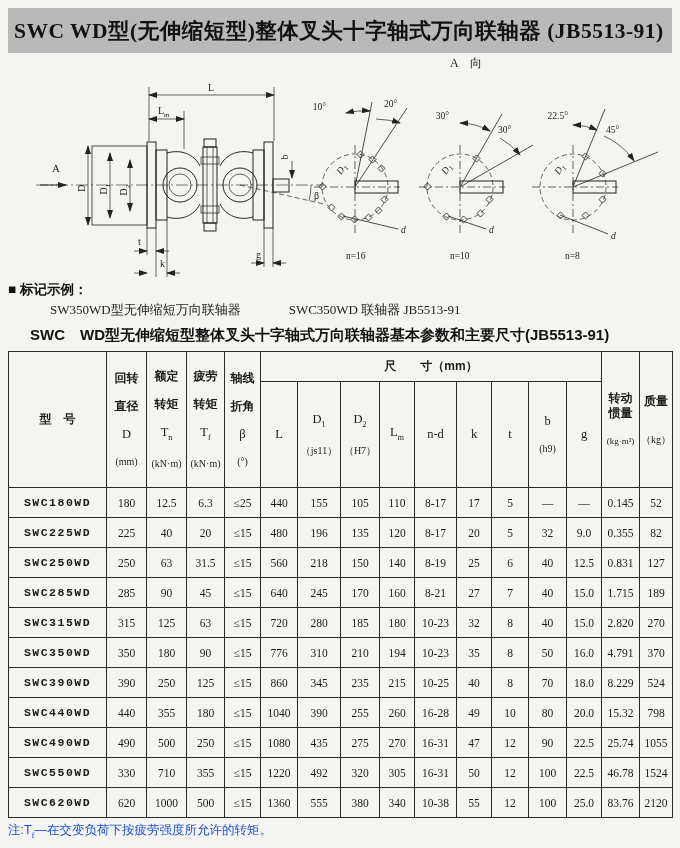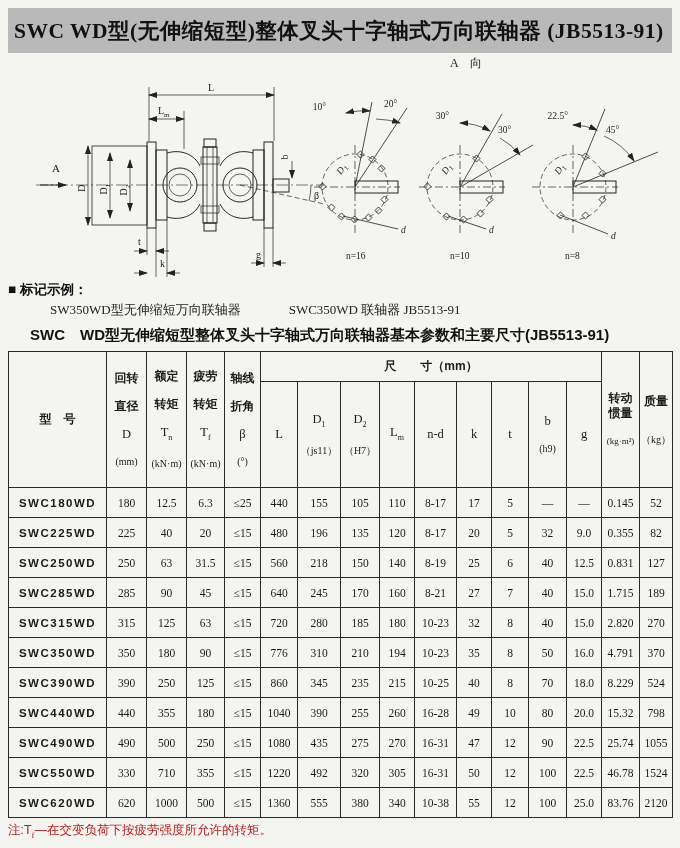--- a/index.html
+++ b/index.html
@@ -54,26 +54,26 @@
     font-size:11.5px;
     padding:0 1px;
     overflow:hidden;
   }
   table.spec thead th { font-weight:normal; }
   .hz { font-family:"Liberation Sans", sans-serif; font-weight:bold; font-size:12px; line-height:15px; }
   .sym { font-family:"Liberation Serif", serif; font-size:12.5px; line-height:15px; }
   .unit { font-family:"Liberation Serif", serif; font-size:10px; line-height:13px; }
   .stack { display:flex; flex-direction:column; justify-content:center; gap:13px; }
   th sub { font-size:8px; }
-  td.model { font-size:12.5px; letter-spacing:1.5px; font-weight:bold; font-family:Liberation Sans, sans-serif;margin-left:10px; }
+  td.model { font-size:12.5px; letter-spacing:1.5px; font-weight:bold; font-family:Liberation Mono, monospace;margin-left:10px; }
   tbody tr { height:30px; }
   tr.hrow1 { height:30px; }
   tr.hrow2 { height:106px; }
 
-  .foot-note { margin-top:4px; font-size:12.5px; color:#b91c1c; font-family:"Liberation Sans", sans-serif; }
+  .foot-note { margin-top:4px; font-size:12.5px; color:#1d4ed8; font-family:"Liberation Sans", sans-serif; }
   .foot-note sub { font-size:9px; font-family:"Liberation Serif", serif; }
 </style>
 </head>
 <body>
 
 <div class="page">
 
   <div class="title-bar">SWC WD型(无伸缩短型)整体叉头十字轴式万向联轴器 (JB5513-91)</div>
 
   <div class="drawing-wrap">

